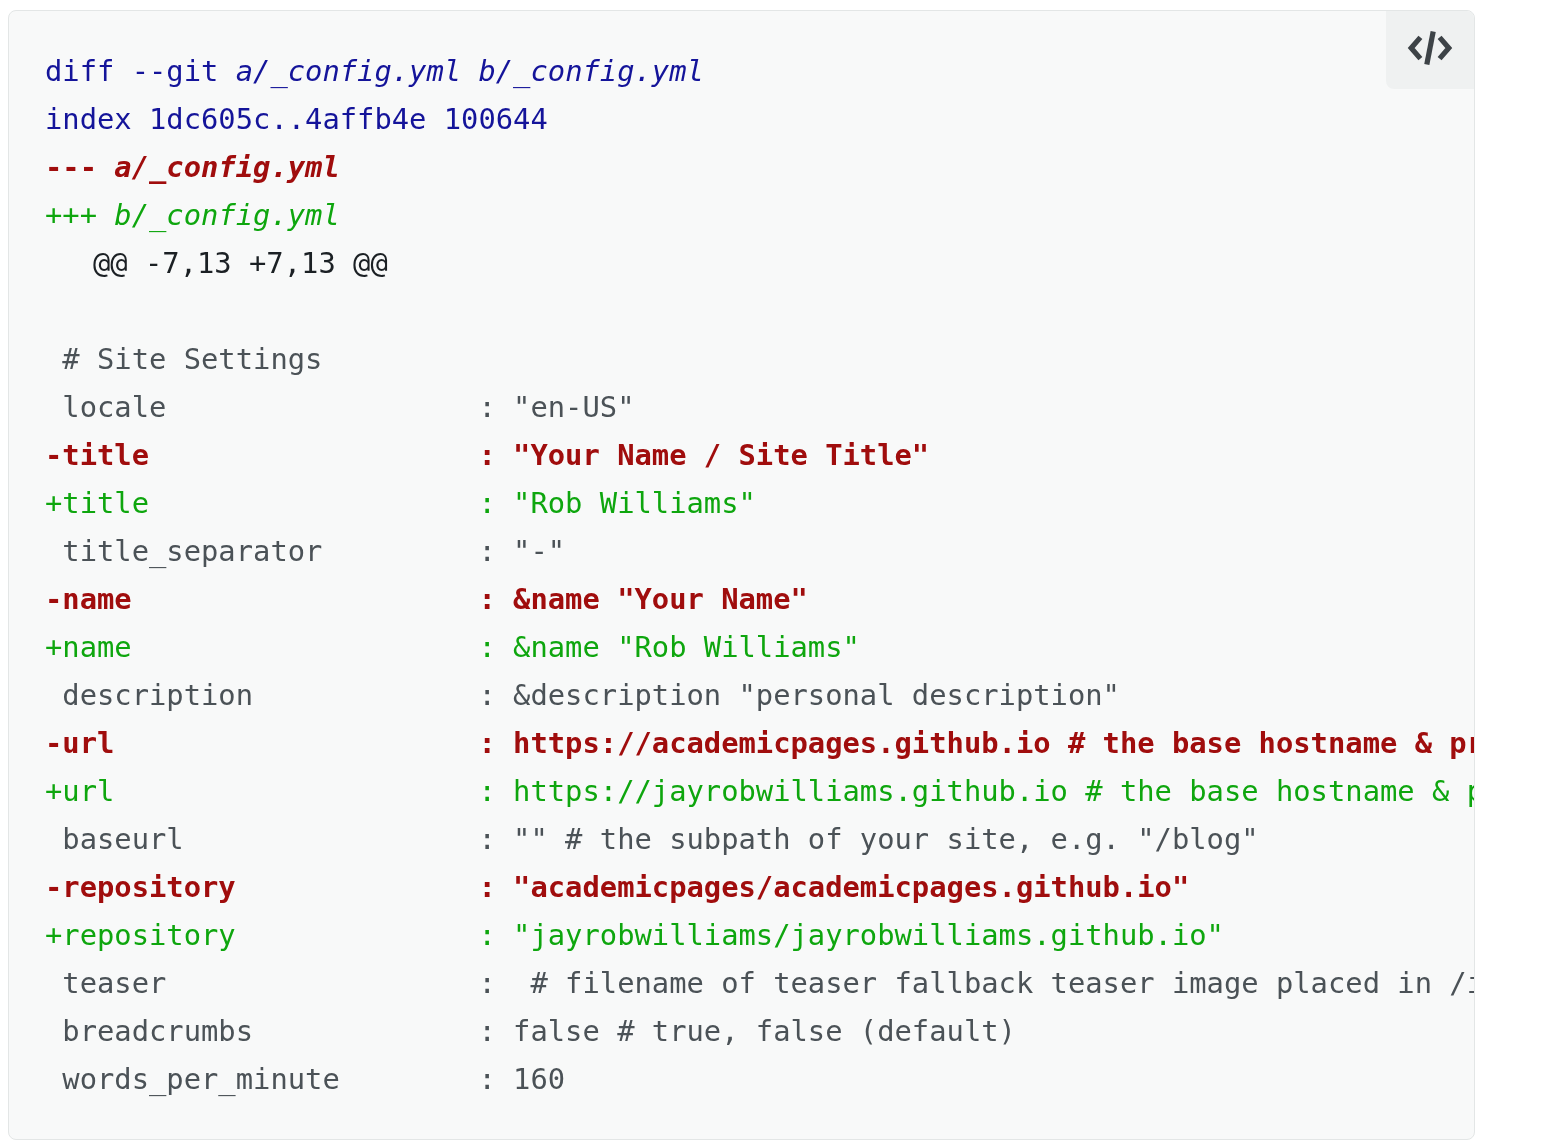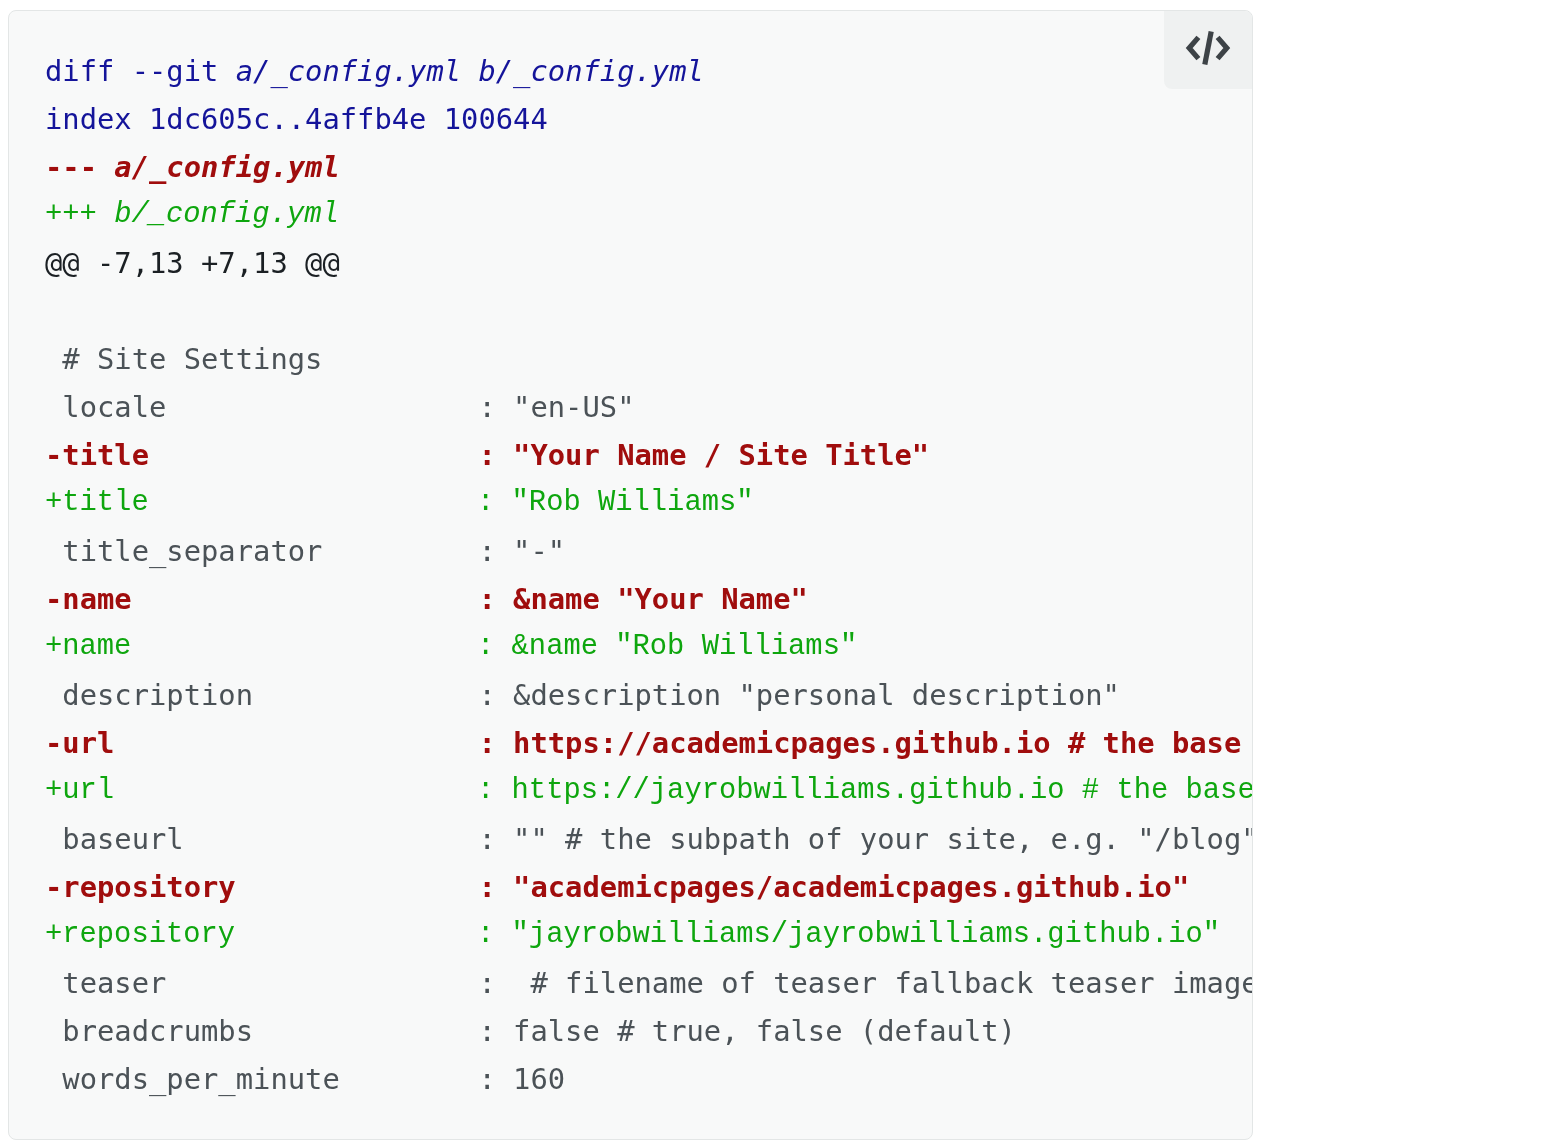--- a/index.html
+++ b/index.html
@@ -17,21 +17,21 @@
   * { box-sizing: border-box; }
   html, body {
     margin: 0; padding: 0;
     width: 1554px; height: 1148px;
     background: var(--page-bg);
     font-family: "DejaVu Sans Mono", "Liberation Mono", monospace;
   }
   .code-block {
     position: relative;
     margin: 10px 8px 8px 8px;
-    width: 1245px;
+    width: 1467px;
     height: 1130px;
     background: var(--block-bg);
     border: 1px solid var(--border);
     border-radius: 8px;
     overflow: hidden;
   }
   .code-scroll {
     width: 100%;
     height: 100%;
     padding: 36px;
@@ -40,22 +40,22 @@
   .line {
     white-space: pre;
     font-size: 28.8px;
     line-height: 48px;
     height: 48px;
   }
   .line span { font-style: normal; }
   .line span.it { font-style: italic; }
   .meta    { color: var(--c-meta); }
   .del     { color: var(--c-del); font-weight: bold; }
-  .add     { color: var(--c-add); font-family: Liberation Mono, monospace; }
-  .hunk    { color: var(--c-hunk); }
+  .add     { color: var(--c-add); }
+  .hunk    { color: var(--c-hunk); margin-left: 48px; }
   .context { color: var(--c-context); }
   .blank   { color: transparent; }
   .code-badge {
     position: absolute;
     top: 0; right: 0;
     width: 88px; height: 78px;
     background: var(--badge-bg);
     border-radius: 0 7px 0 8px;
     display: flex;
     align-items: center;

